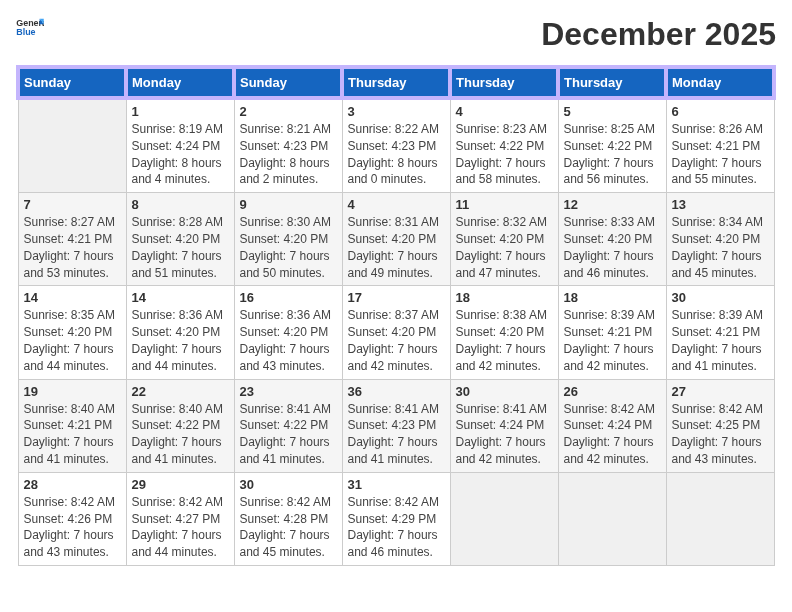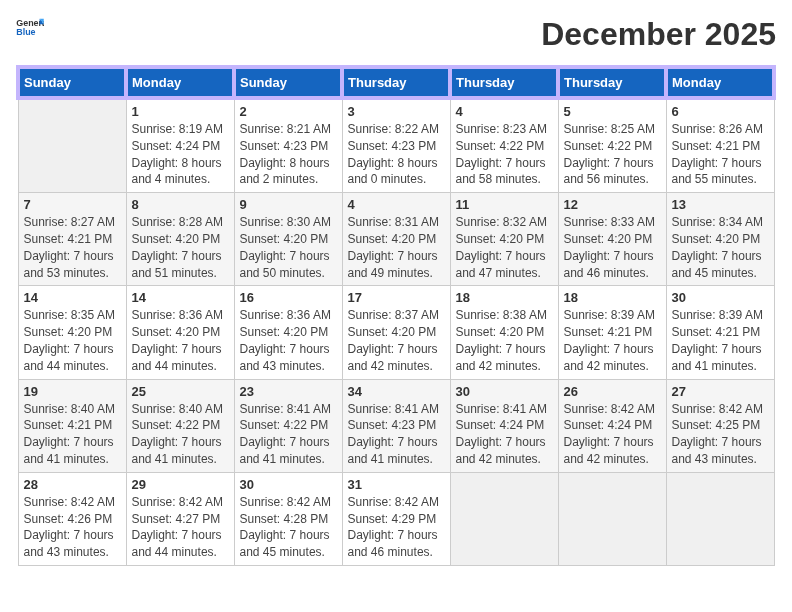--- a/index.html
+++ b/index.html
@@ -183,29 +183,29 @@
           <span class="day-number">30</span>
           <div class="cell-info">Sunrise: 8:39 AM<br>Sunset: 4:21 PM<br>Daylight: 7 hours and 41 minutes.</div>
         </td>
       </tr>
       <tr>
         <td>
           <span class="day-number">19</span>
           <div class="cell-info">Sunrise: 8:40 AM<br>Sunset: 4:21 PM<br>Daylight: 7 hours and 41 minutes.</div>
         </td>
         <td>
-          <span class="day-number">25</span>
+          <span class="day-number">22</span>
           <div class="cell-info">Sunrise: 8:40 AM<br>Sunset: 4:22 PM<br>Daylight: 7 hours and 41 minutes.</div>
         </td>
         <td>
           <span class="day-number">23</span>
           <div class="cell-info">Sunrise: 8:41 AM<br>Sunset: 4:22 PM<br>Daylight: 7 hours and 41 minutes.</div>
         </td>
         <td>
-          <span class="day-number">34</span>
+          <span class="day-number">36</span>
           <div class="cell-info">Sunrise: 8:41 AM<br>Sunset: 4:23 PM<br>Daylight: 7 hours and 41 minutes.</div>
         </td>
         <td>
           <span class="day-number">30</span>
           <div class="cell-info">Sunrise: 8:41 AM<br>Sunset: 4:24 PM<br>Daylight: 7 hours and 42 minutes.</div>
         </td>
         <td>
           <span class="day-number">26</span>
           <div class="cell-info">Sunrise: 8:42 AM<br>Sunset: 4:24 PM<br>Daylight: 7 hours and 42 minutes.</div>
         </td>

